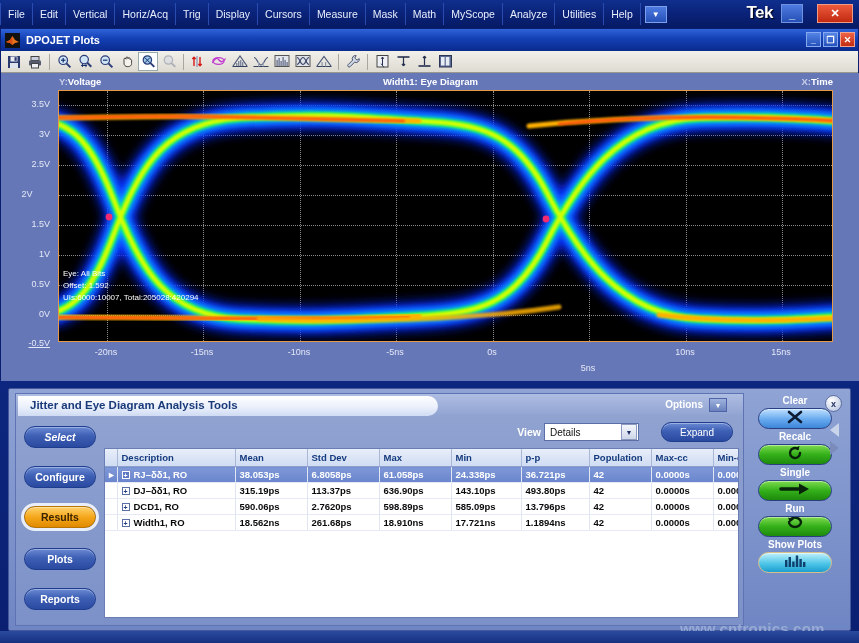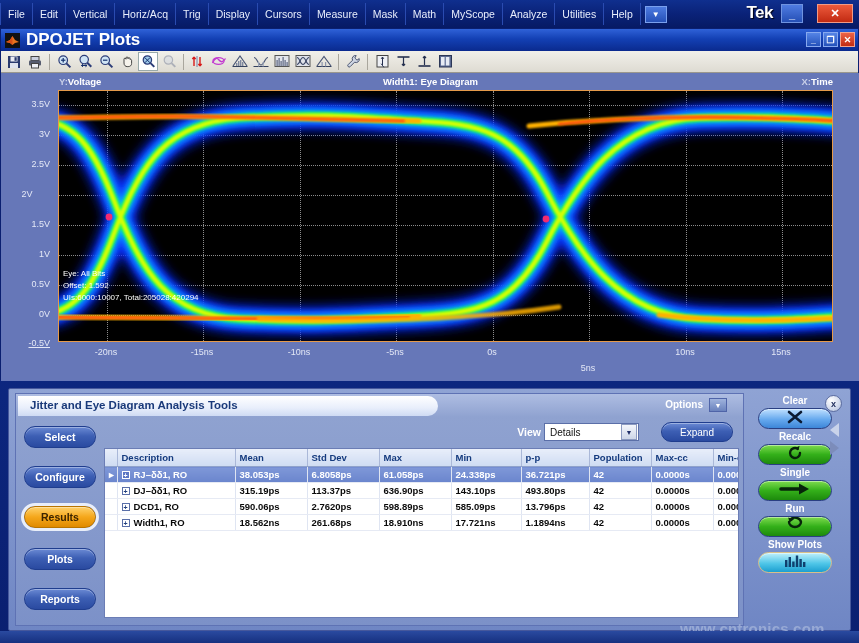--- a/index.html
+++ b/index.html
@@ -58,21 +58,21 @@
     background:#1d3fa8;
     border:1px solid #0a1f70;
   }
   .plot-title {
     height:22px; width:100%;
     background: linear-gradient(180deg,#2f62d8 0%, #1340b4 45%, #0a2a8e 100%);
     display:flex; align-items:center; padding-left:4px; gap:6px;
     position:relative;
   }
   .plot-title .tlabel {
-    color:#ffffff; font-size:17px; font-weight:bold;
+    color:#ffffff; font-size:11px; font-weight:bold;
   }
   .matlab-icon {
     width:15px; height:15px; position:relative; flex:0 0 15px;
   }
   .tbtns { position:absolute; right:3px; top:3px; display:flex; gap:2px; }
   .tbtn {
     width:15px; height:15px; font-size:9px; font-weight:bold; color:#fff;
     display:flex; align-items:center; justify-content:center;
     background:linear-gradient(180deg,#5584e6,#2452ba);
     border:1px solid #87a9ef;
@@ -614,21 +614,21 @@
     <div class="lp-inner">
 
       <div class="lp-header">
         <div class="lp-titlebg"></div>
         <div class="lp-title">Jitter and Eye Diagram Analysis Tools</div>
         <div class="options-lbl">Options</div>
         <div class="options-btn">▼</div>
       </div>
 
       <div class="leftnav">
-        <div class="navbtn" style="top:6px;">Select</div>
+        <div class="navbtn" style="top:6px;font-style:italic;">Select</div>
         <div class="navbtn" style="top:46px;">Configure</div>
         <div class="navbtn active" style="top:86px;">Results</div>
         <div class="navbtn" style="top:128px;">Plots</div>
         <div class="navbtn" style="top:168px;">Reports</div>
       </div>
 
       <div class="viewbar">
         <div class="view-lbl">View</div>
         <div class="view-select">
           <span class="val">Details</span>

